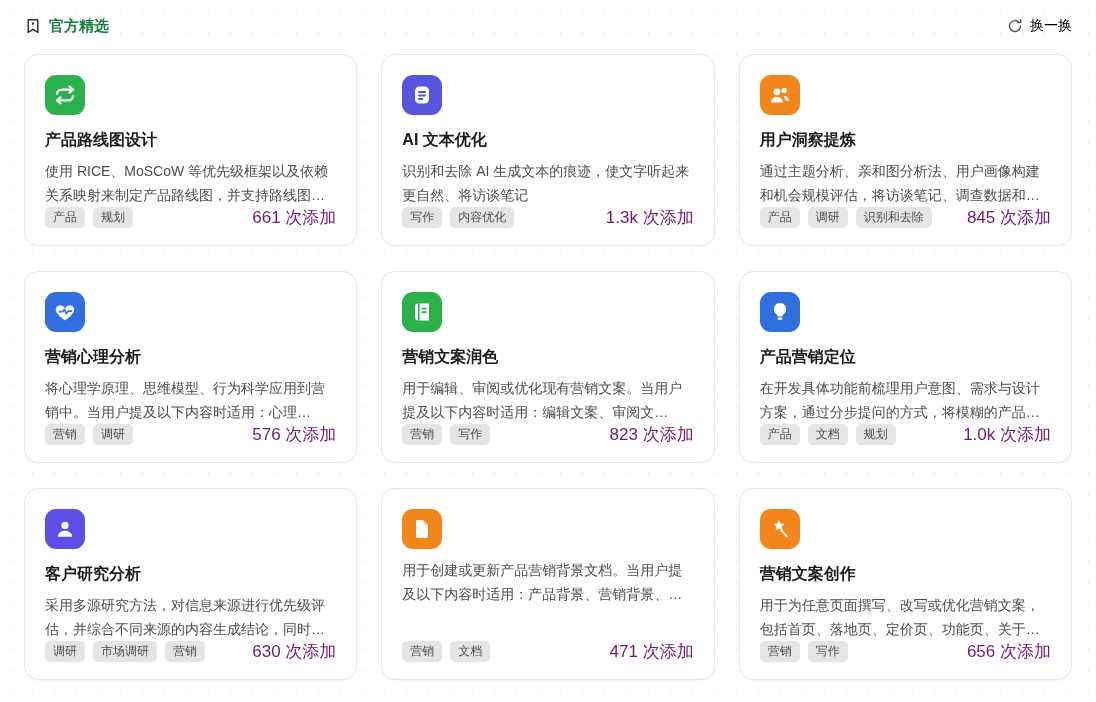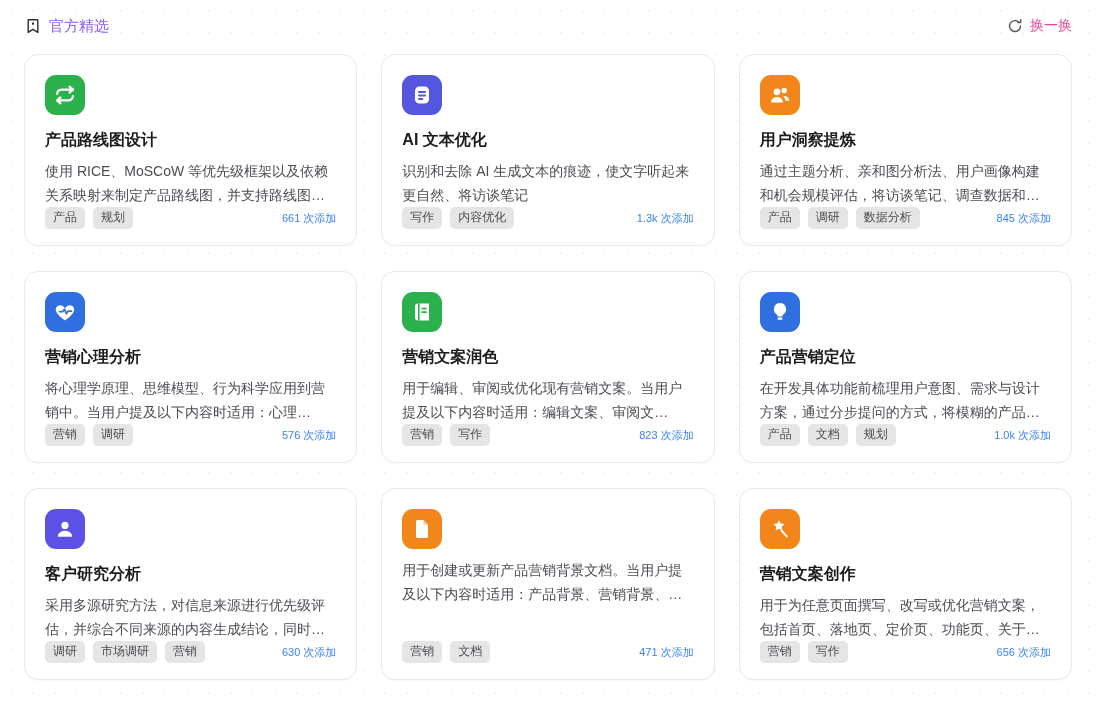--- a/index.html
+++ b/index.html
@@ -9,22 +9,22 @@
     background: #ffffff;
     background-image: radial-gradient(circle, rgba(60,60,90,0.055) 1px, transparent 1.2px);
     background-size: 22px 22px;
     color:#1f1f1f;
   }
   .page { padding: 15px 24px 0 24px; }
 
   
   .header { display:flex; align-items:center; justify-content:space-between; height:22px; }
   .header-left { display:flex; align-items:center; gap:7px; }
-  .header-title { font-size:15px; font-weight:400; color:#8b5cf6; }
-  .refresh-btn { display:flex; align-items:center; gap:6px; font-size:14px; color:#ec4899; cursor:pointer; background:none; border:none; font-family:inherit; }
+  .header-title { font-size:15px; font-weight:700; color:#15803d; }
+  .refresh-btn { display:flex; align-items:center; gap:6px; font-size:14px; color:#000000; cursor:pointer; background:none; border:none; font-family:inherit; }
   .hicon { width:18px; height:18px; display:block; }
 
   
   .grid { margin-top:17px; display:grid; grid-template-columns:repeat(3,1fr); gap:25px 24px; }
 
   .card {
     background:#ffffff;
     border:1px solid #e9e9ec;
     border-radius:14px;
     box-shadow:0 1px 2px rgba(20,20,40,0.03);
@@ -43,21 +43,21 @@
   .card-desc {
     margin-top:9px; font-size:14px; color:#4b4d52; line-height:1.72;
     display:-webkit-box; -webkit-line-clamp:2; -webkit-box-orient:vertical; overflow:hidden;
   }
   .card-footer { margin-top:auto; display:flex; align-items:center; justify-content:space-between; }
   .tags { display:flex; align-items:center; gap:8px; }
   .tag {
     background:#e5e5e5; color:#4b4d52; font-size:12px;
     padding:3px 8px; border-radius:5px; line-height:1.3; white-space:nowrap;
   }
-  .adds { font-size:11px; color:#3b82f6; white-space:nowrap; }
+  .adds { font-size:17px; color:#701a75; white-space:nowrap; }
 </style>
 </head>
 <body>
 
 <div class="page">
 
   <div class="header">
     <div class="header-left">
       <span>
         <svg class="hicon" viewBox="0 0 24 24" fill="none" stroke="#2b2d33" stroke-width="1.9" stroke-linejoin="round">
@@ -128,21 +128,21 @@
           <circle cx="16.2" cy="7.5" r="2.7"></circle>
           <path d="M16.6 13.1c2.6.2 4.6 2 4.6 4.7h-3.6c-.2-1.9-1.1-3.5-2.6-4.5z"></path>
         </svg>
       </div>
       <h3 class="card-title">用户洞察提炼</h3>
       <p class="card-desc">通过主题分析、亲和图分析法、用户画像构建和机会规模评估，将访谈笔记、调查数据和客...</p>
       <div class="card-footer">
         <div class="tags">
           <span class="tag">产品</span>
           <span class="tag">调研</span>
-          <span class="tag">数据分析</span>
+          <span class="tag">识别和去除</span>
         </div>
         <span class="adds">845 次添加</span>
       </div>
     </article>
 
     <article class="card">
       <div class="icon-badge" style="background: rgb(47, 111, 224); color: rgb(47, 111, 224);">
         <svg viewBox="0 0 24 24">
           <path d="M12 20.3S4.8 15.8 3.1 11.2C2 8.3 4 5.2 7.1 5.2c2 0 3.4 1.1 4.9 3 1.5-1.9 2.9-3 4.9-3 3.1 0 5.1 3.1 4 6-1.7 4.6-8.9 9.1-8.9 9.1z" fill="#fff"></path>
           <polyline points="6.5,11.6 9.8,11.6 11.4,9.2 13.4,13.6 15,11.2 18.4,11.2" fill="none" stroke="currentColor" stroke-width="1.7" stroke-linejoin="round" stroke-linecap="round"></polyline>

